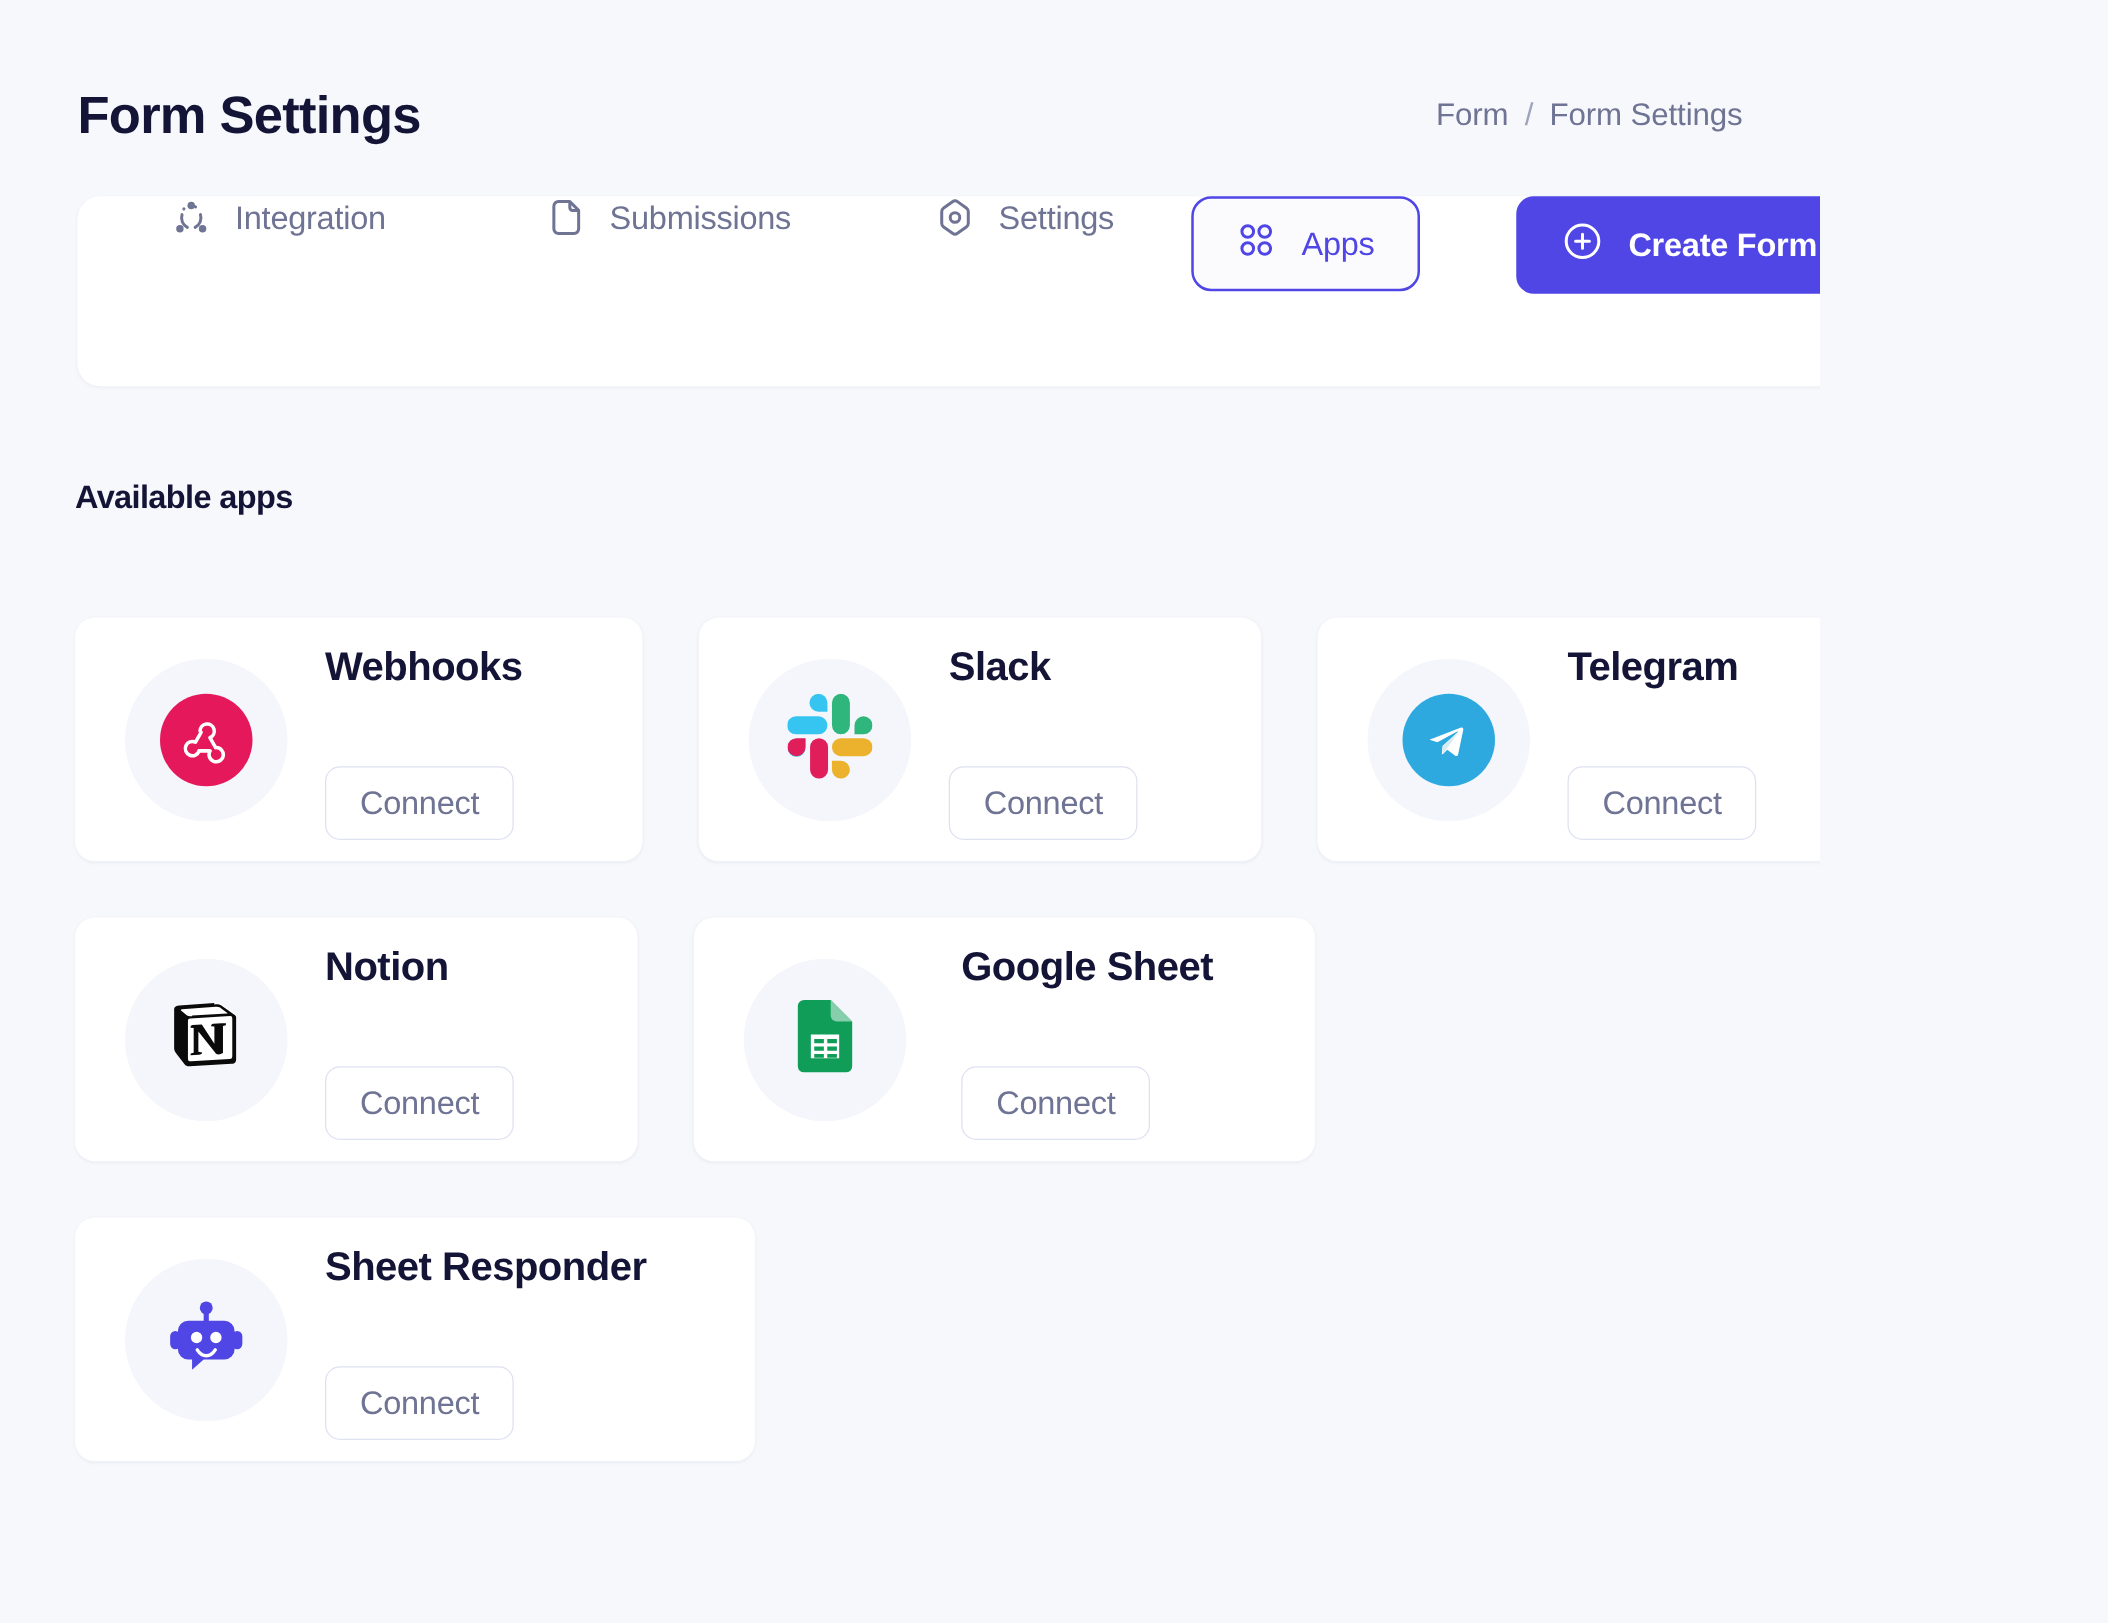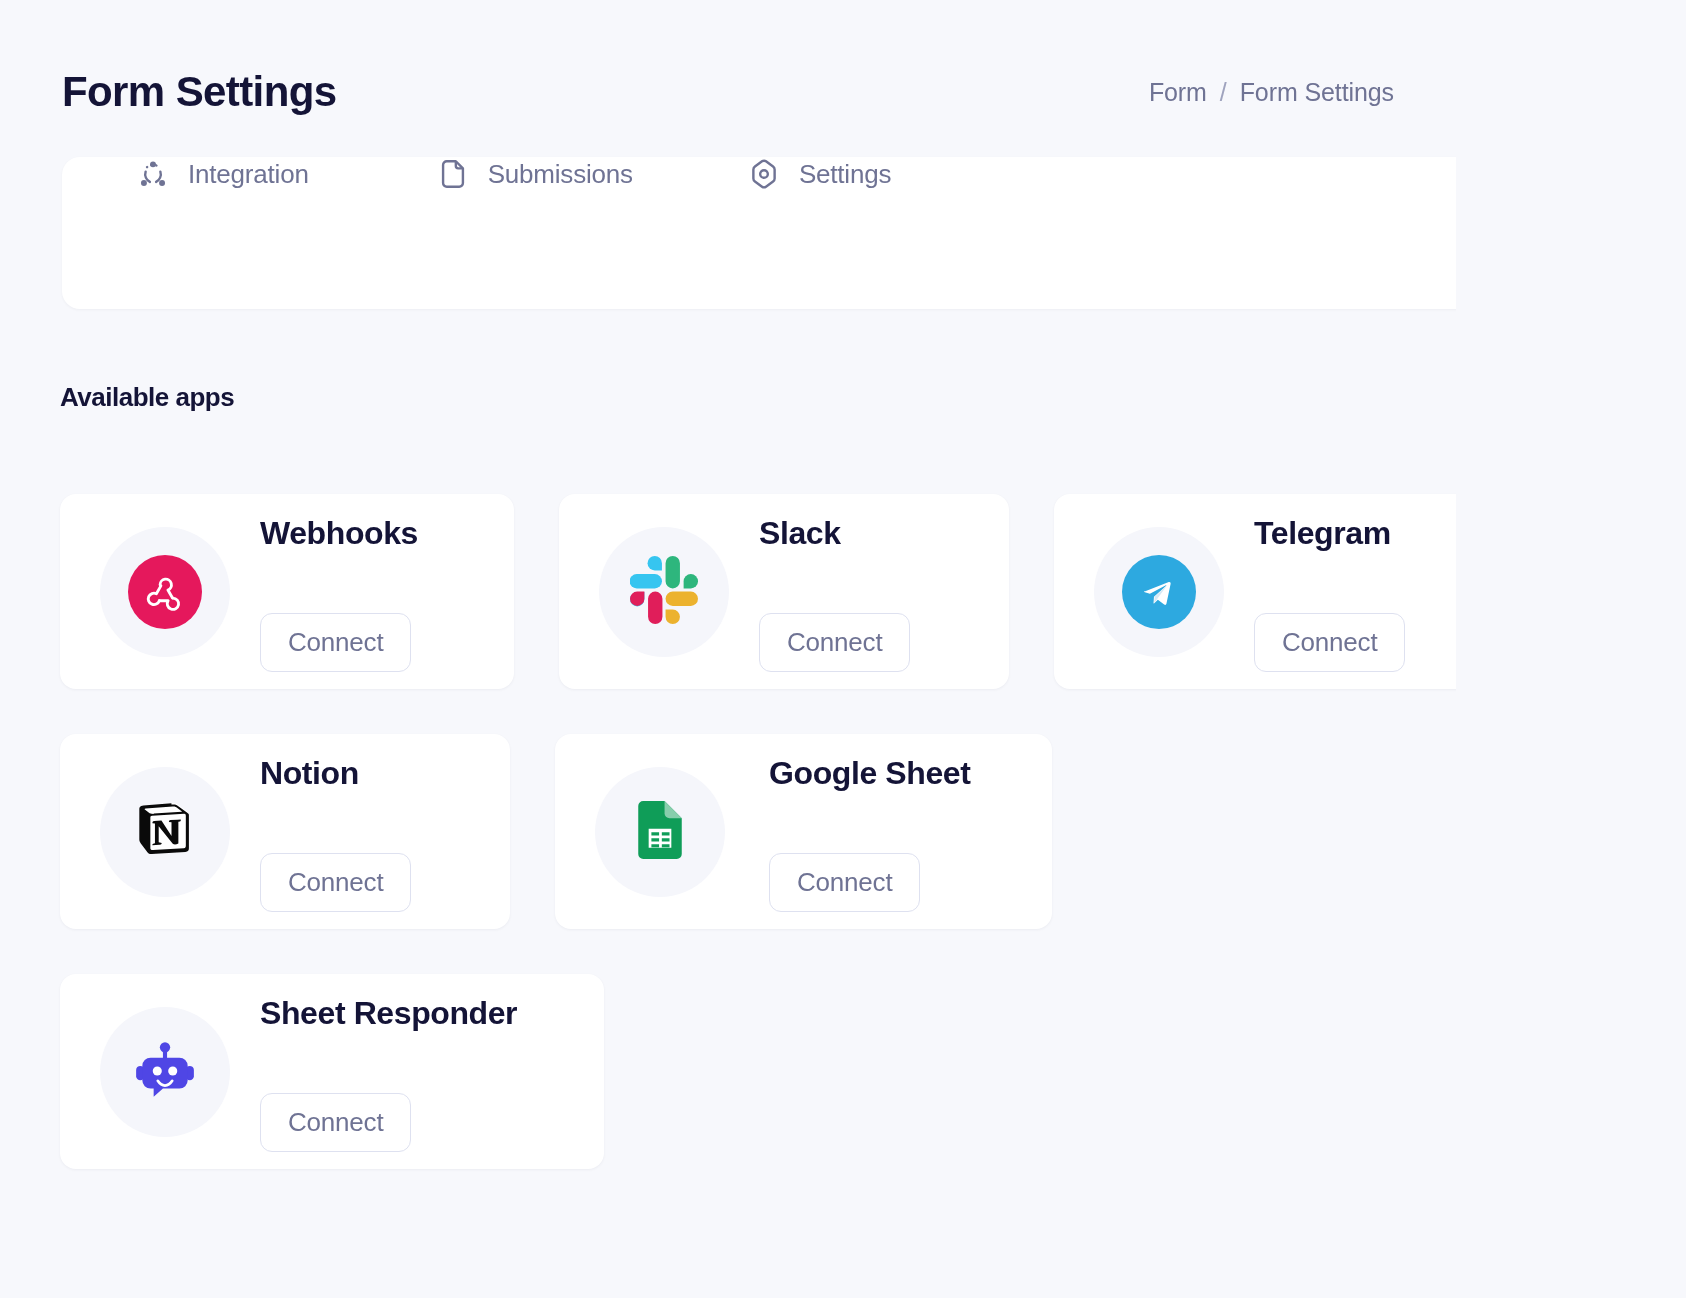--- a/index.html
+++ b/index.html
@@ -248,23 +248,43 @@
         <svg width="34" height="34" viewBox="0 0 24 24" fill="none">
           <path d="M12 2.6c.5 0 1 .16 1.4.46l5 3.6c.7.5 1.1 1.3 1.1 2.15v6.38c0 .85-.4 1.65-1.1 2.15l-5 3.6a2.4 2.4 0 0 1-2.8 0l-5-3.6a2.6 2.6 0 0 1-1.1-2.15V8.81c0-.85.4-1.65 1.1-2.15l5-3.6c.4-.3.9-.46 1.4-.46z" stroke="#6F7394" stroke-width="1.7" stroke-linejoin="round"></path>
           <circle cx="12" cy="12" r="2.7" stroke="#6F7394" stroke-width="1.7"></circle>
         </svg>
       </span>
       <span>Settings</span>
     </div>
 
     <div class="sp-3"></div>
 
+    <div class="apps-btn">
+      <span class="ti-icon">
+        <svg width="32" height="32" viewBox="0 0 24 24" fill="none">
+          <rect x="3.4" y="3.4" width="7" height="7" rx="3.5" stroke="#4F46E5" stroke-width="1.8"></rect>
+          <rect x="13.6" y="3.4" width="7" height="7" rx="3.5" stroke="#4F46E5" stroke-width="1.8"></rect>
+          <rect x="3.4" y="13.6" width="7" height="7" rx="3.5" stroke="#4F46E5" stroke-width="1.8"></rect>
+          <rect x="13.6" y="13.6" width="7" height="7" rx="3.5" stroke="#4F46E5" stroke-width="1.8"></rect>
+        </svg>
+      </span>
+      <span>Apps</span>
+    </div>
 
     <div class="sp-4"></div>
 
+    <button class="create-btn">
+      <span class="ti-icon">
+        <svg width="34" height="34" viewBox="0 0 24 24" fill="none">
+          <circle cx="12" cy="12" r="9.2" stroke="#FFFFFF" stroke-width="1.7"></circle>
+          <path d="M12 8.1v7.8M8.1 12h7.8" stroke="#FFFFFF" stroke-width="1.7" stroke-linecap="round"></path>
+        </svg>
+      </span>
+      <span>Create Form</span>
+    </button>
   </div>
 
   <div class="section-title">Available apps</div>
 
   <div class="grid">
 
     <div class="grid-row">
 
       <div class="app-card w-454">
         <div class="icon-circle">

